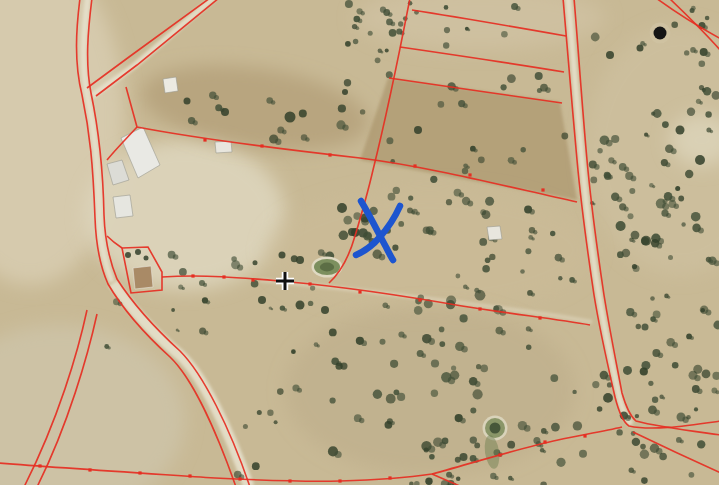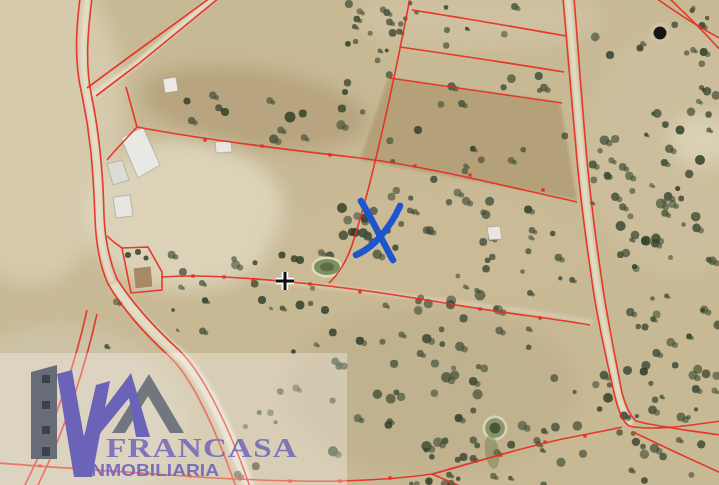--- a/index.html
+++ b/index.html
@@ -598,31 +598,13 @@
     <g id="g-xmark">
         <path d="M 361,201 C 370,216 379,234 386,247 C 389,253 391,257 393,260" fill="none" stroke="#1d55cf" stroke-width="6.5" stroke-linecap="round"></path>
         <path d="M 400,206 C 396,215 389,227 379,238 C 371,247 363,252 356,255" fill="none" stroke="#1d55cf" stroke-width="6.5" stroke-linecap="round"></path>
       </g>
     <g id="g-cursor">
         <path d="M 285,272 L 285,290 M 276,281 L 294,281" stroke="#ffffff" stroke-width="6.5" fill="none"></path>
         <path d="M 285,272 L 285,290 M 276,281 L 294,281" stroke="#111111" stroke-width="3" fill="none"></path>
       </g>
   </svg>
 
-  <div id="watermark" style="background: rgba(255, 255, 255, 0.3);">
-    <svg id="logo" viewBox="0 353 347 132">
-      <g>
-        <polygon id="lg-building" points="31,372 57,365 57,459 31,459" fill="#676c76"></polygon>
-        <rect id="w1" x="42" y="375" width="8" height="8" fill="#3c414c"></rect>
-        <rect id="w2" x="42" y="401" width="8" height="8" fill="#3c414c"></rect>
-        <rect id="w3" x="42" y="426" width="8" height="8" fill="#3c414c"></rect>
-        <rect id="w4" x="42" y="447" width="8" height="9" fill="#3c414c"></rect>
-      </g>
-      <g>
-        <polygon id="lg-roof-gray" points="112,433 149,374 184,433 170,433 148,396 125,433" fill="#71767f"></polygon>
-        <polygon id="lg-v" points="57,374 72,370 84,437 96,385 110,381 92,477 74,477" fill="#6a63b8"></polygon>
-        <polygon id="lg-roof-purple" points="83,437 131,373 150,437 136,437 129,398 97,437" fill="#6a63b8"></polygon>
-      </g>
-      <text id="lg-brand" class="brand-text" x="106" y="457" font-size="28" font-family="Liberation Serif, serif" letter-spacing="1" textLength="192" lengthAdjust="spacingAndGlyphs" opacity="0.85" fill="#6f66bb">FRANCASA</text>
-      <text id="lg-tagline" class="brand-text" x="86" y="476" font-size="17" font-family="Liberation Sans, sans-serif" textLength="133" lengthAdjust="spacingAndGlyphs" opacity="0.9" fill="#6f66bb">INMOBILIARIA</text>
-    </svg>
-  </div>
 </div>
 
 </body></html>

